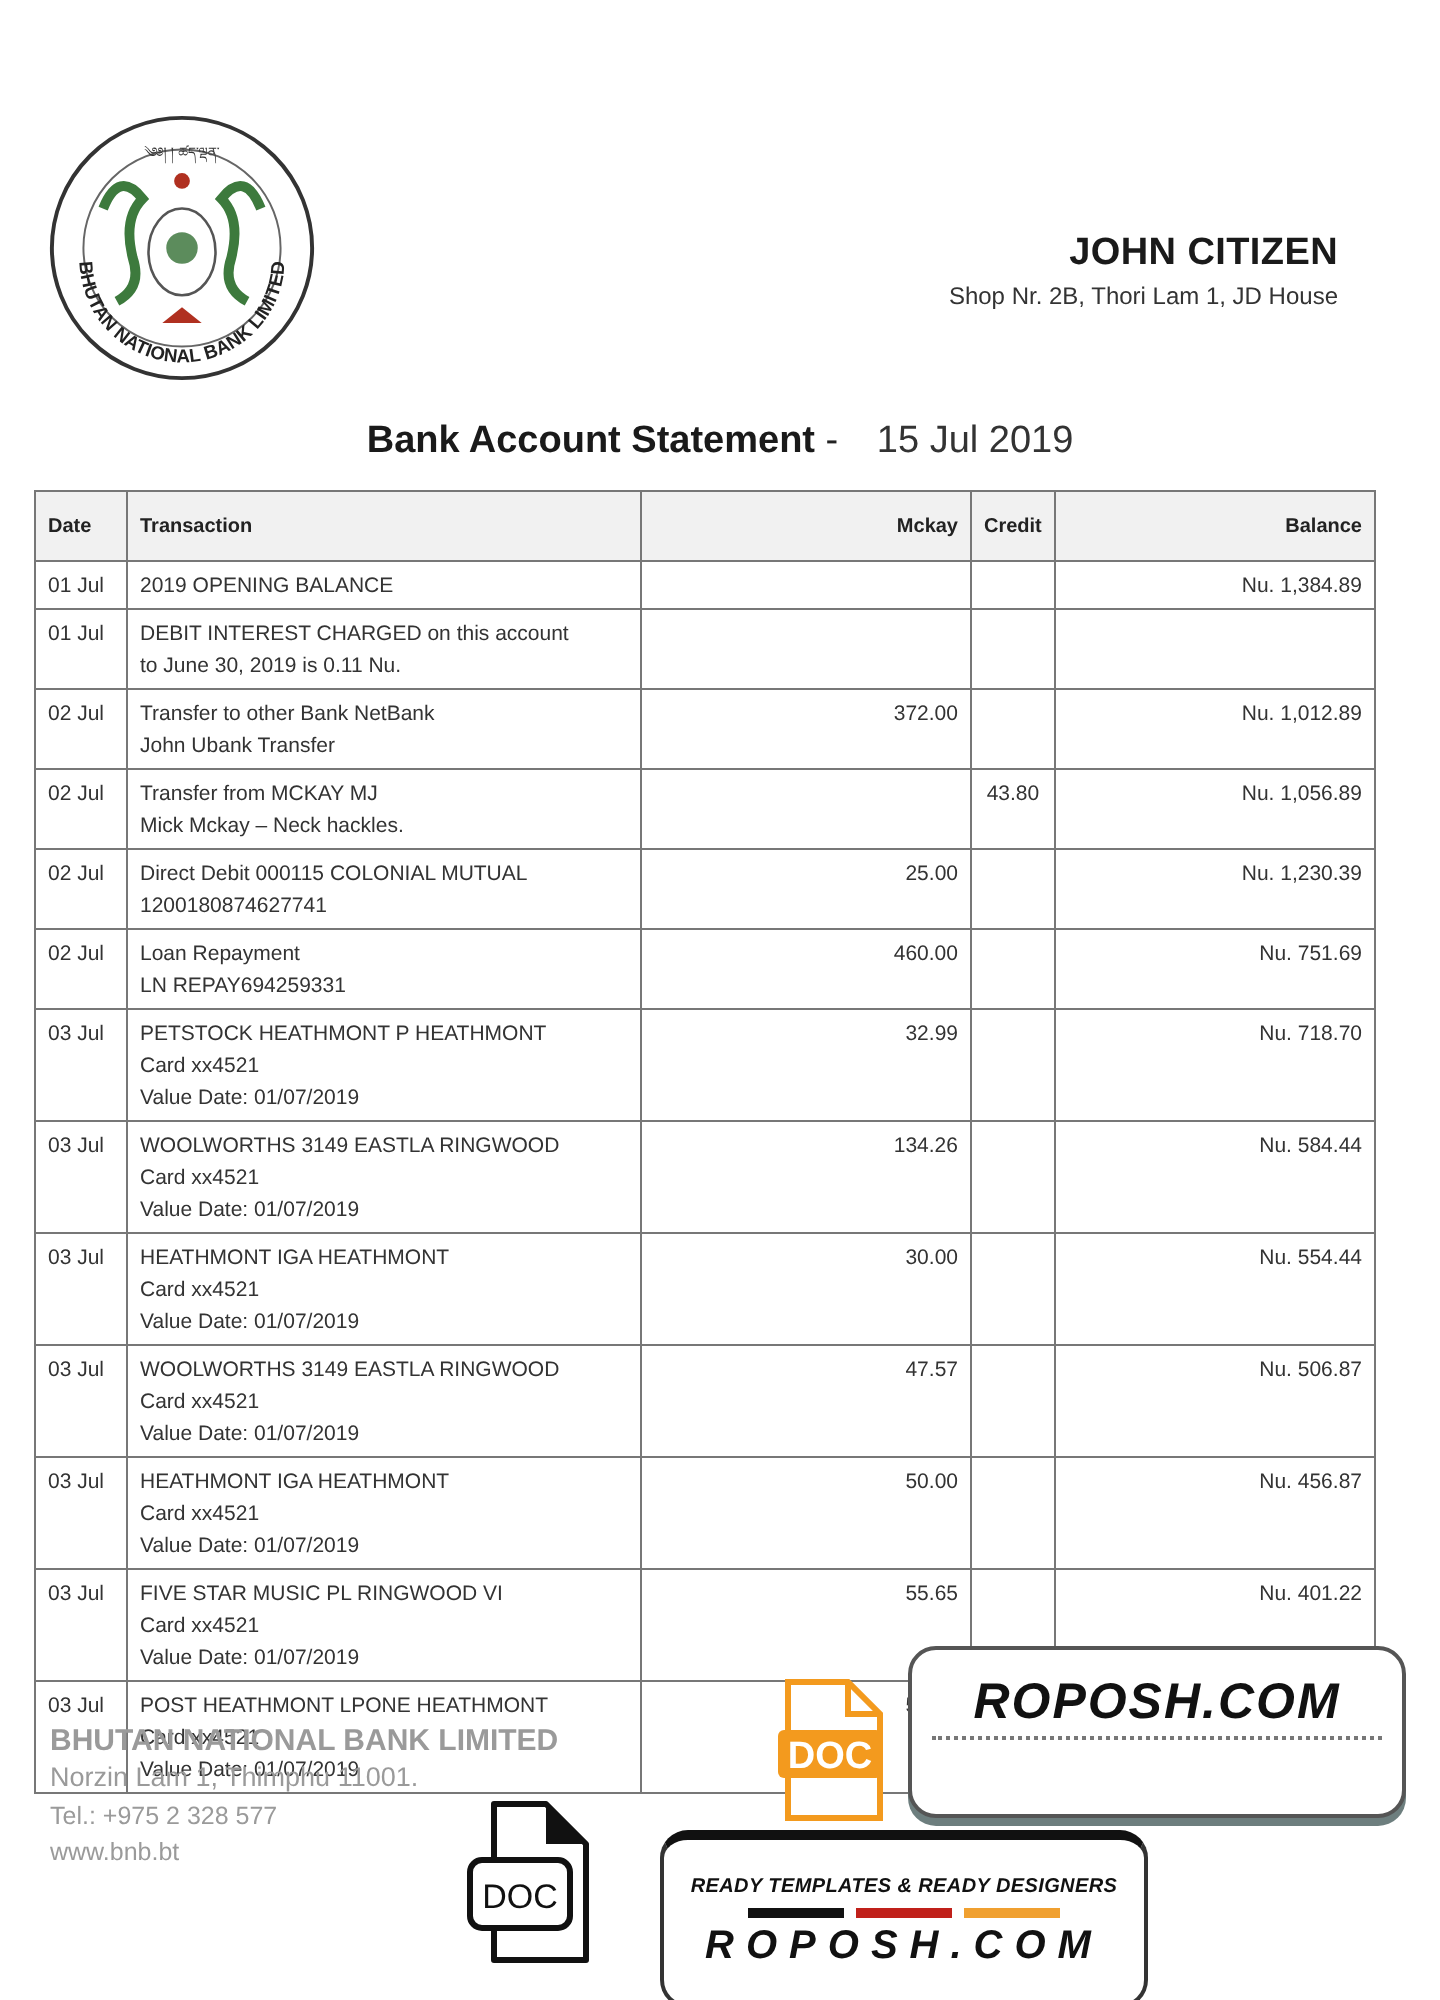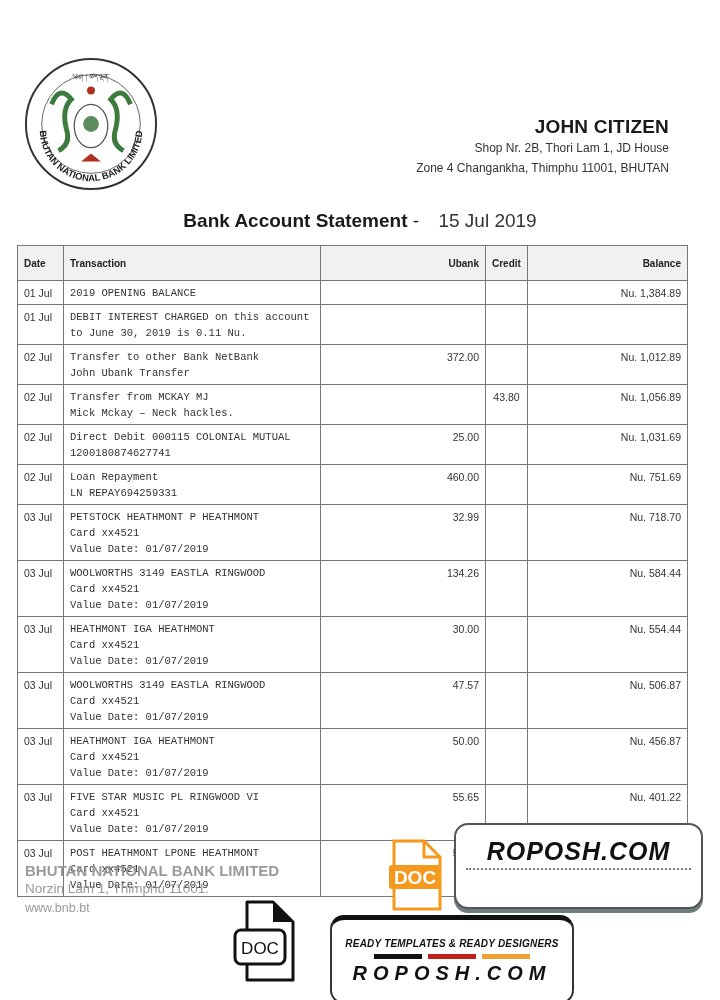--- a/index.html
+++ b/index.html
@@ -19,21 +19,21 @@
     font-size: 10.5px; color: #333;
   }
   table.stmt th, table.stmt td { border: 1.3px solid #777; vertical-align: top; }
   table.stmt th {
     background: #f1f1f1; font-size: 10px; font-weight: bold; color: #222; height: 34px;
     text-align: left; padding: 0 6px; vertical-align: middle;
   }
   table.stmt th.r { text-align: right; }
   table.stmt td { padding: 4px 6px 3px 6px; line-height: 16px; }
   td.date { width: 33px; }
-  td.tx { width: 244px; font-family: Liberation Mono, monospace; }
+  td.tx { width: 244px; }
   td.debit { width: 152px; text-align: right; vertical-align: bottom; }
   td.credit { width: 22px; text-align: center; vertical-align: bottom; padding-left: 20px; }
   td.bal { text-align: right; vertical-align: bottom; }
   td.bal.top { vertical-align: top; }
   .tx div { white-space: nowrap; }
   .footer { position: absolute; left: 25px; top: 862px; color: #9a9a9a; }
   .footer .bank { font-size: 15px; font-weight: bold; color: #9a9a9a; }
   .footer .fl { font-size: 13.5px; line-height: 20px; }
   .footer .fl.small { font-size: 12.5px; line-height: 18px; }
   .wm-orange-doc { position: absolute; left: 388px; top: 839px; width: 54px; height: 72px; }
@@ -71,33 +71,32 @@
   <ellipse cx="70" cy="72" rx="17" ry="22" fill="none" stroke="#555" stroke-width="1.3"></ellipse>
   <circle cx="70" cy="70" r="8" fill="#5c8c5c"></circle>
   <circle cx="70" cy="36" r="4" fill="#b03020"></circle>
   <path d="M 60 108 l 10 -8 l 10 8 z" fill="#b03020"></path>
   <text x="70" y="24" text-anchor="middle" font-size="7" fill="#333" font-family="DejaVu Sans, sans-serif">༄༅། ། ཚད་ལྡན་</text>
 </svg>
 
 <div class="addr">
   <div class="name">JOHN CITIZEN</div>
   <div class="line">Shop Nr. 2B, Thori Lam 1, JD House</div>
-  <div class="line">Zone 4 Changankha, Thimphu 11001, BHUTAN</div>
 </div>
 
 <div class="title">
   <b>Bank Account Statement</b><span> - </span><span class="date">15 Jul 2019</span>
 </div>
 
 <table class="stmt">
   <thead>
     <tr>
       <th>Date</th>
       <th>Transaction</th>
-      <th class="r">Ubank</th>
+      <th class="r">Mckay</th>
       <th>Credit</th>
       <th class="r">Balance</th>
     </tr>
   </thead>
   <tbody id="rows">
       <tr>
         <td class="date">01 Jul</td>
         <td class="tx">
           <div>2019 OPENING BALANCE</div>
         </td>
@@ -136,21 +135,21 @@
         <td class="bal">Nu. 1,056.89</td>
       </tr>
       <tr>
         <td class="date">02 Jul</td>
         <td class="tx">
           <div>Direct Debit 000115 COLONIAL MUTUAL</div>
           <div>1200180874627741</div>
         </td>
         <td class="debit">25.00</td>
         <td class="credit"></td>
-        <td class="bal">Nu. 1,031.69</td>
+        <td class="bal">Nu. 1,230.39</td>
       </tr>
       <tr>
         <td class="date">02 Jul</td>
         <td class="tx">
           <div>Loan Repayment</div>
           <div>LN REPAY694259331</div>
         </td>
         <td class="debit">460.00</td>
         <td class="credit"></td>
         <td class="bal">Nu. 751.69</td>
@@ -231,20 +230,21 @@
         <td class="debit">51.30</td>
         <td class="credit"></td>
         <td class="bal">Nu. 420.20</td>
       </tr>
     </tbody>
 </table>
 
 <div class="footer">
   <div class="bank">BHUTAN NATIONAL BANK LIMITED</div>
   <div class="fl">Norzin Lam 1, Thimphu 11001.</div>
+  <div class="fl small">Tel.: +975 2 328 577</div>
   <div class="fl small">www.bnb.bt</div>
 </div>
 
 <svg class="wm-orange-doc" viewBox="0 0 54 72">
   <path d="M 6 2 L 36 2 L 52 18 L 52 70 L 6 70 Z" fill="#fff" stroke="#f39a1e" stroke-width="3"></path>
   <path d="M 36 2 L 36 18 L 52 18" fill="none" stroke="#f39a1e" stroke-width="3"></path>
   <rect x="1" y="26" width="52" height="24" rx="3" fill="#f39a1e"></rect>
   <text x="27" y="45" text-anchor="middle" font-size="19" font-weight="bold" fill="#fff" font-family="Liberation Sans, sans-serif">DOC</text>
 </svg>
 

